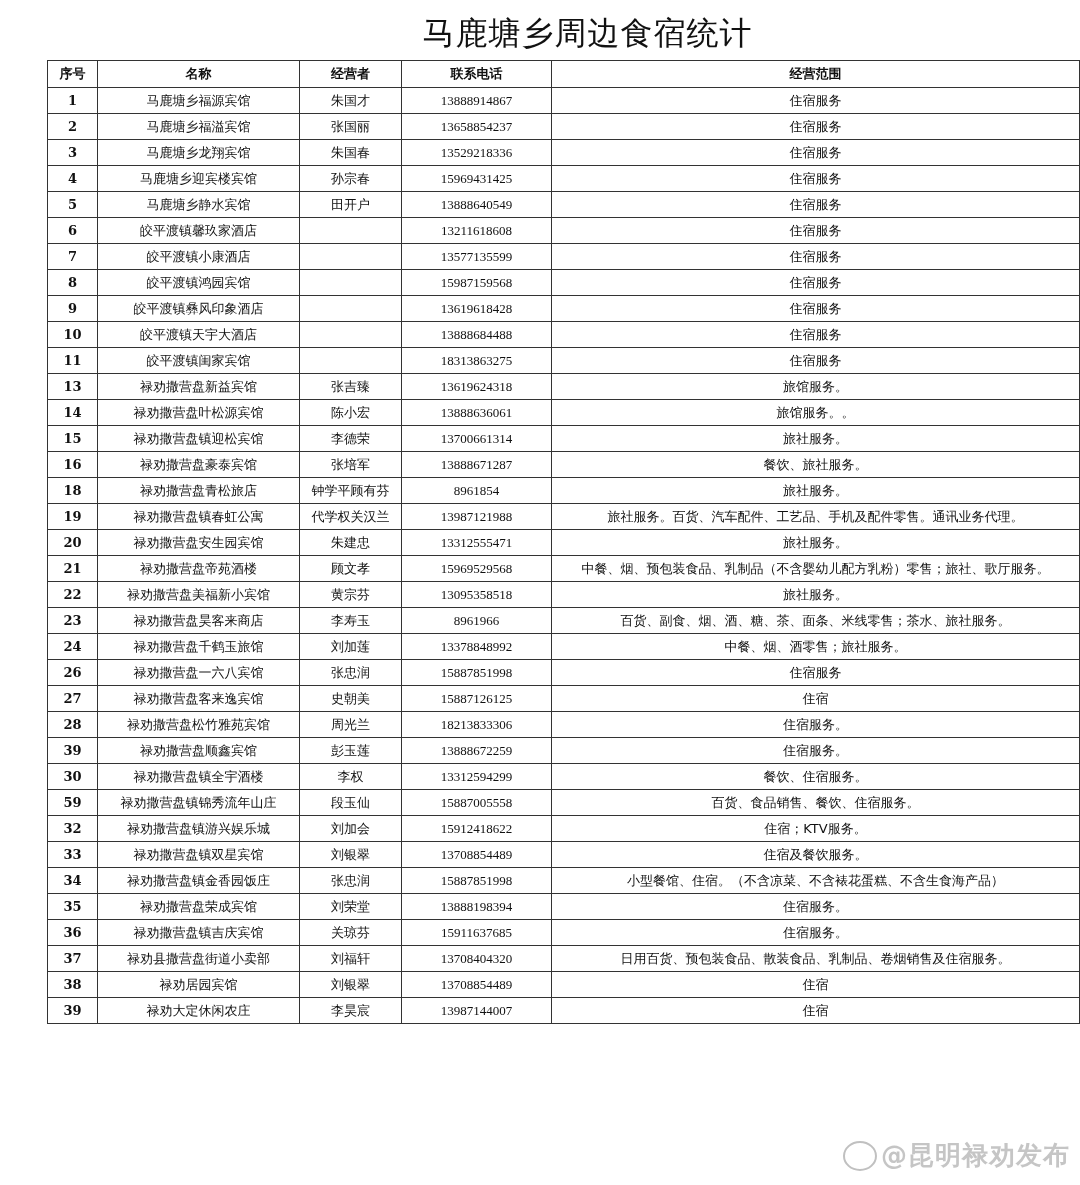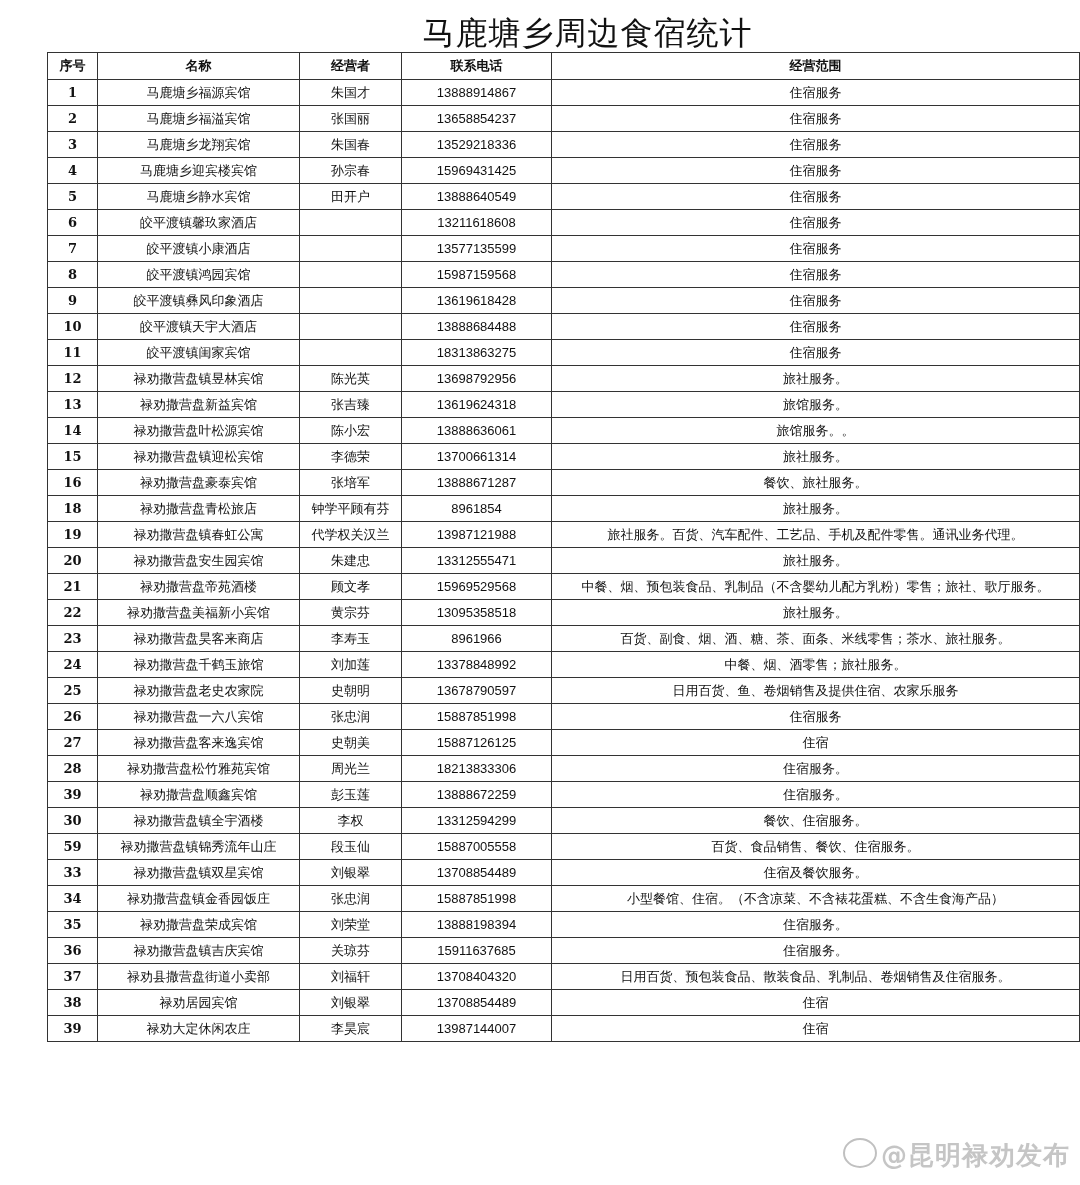--- a/index.html
+++ b/index.html
@@ -1,31 +1,31 @@
 <!DOCTYPE html>
 <html><head>
 <meta charset="utf-8">
 <style>
   html, body { margin: 0; padding: 0; background: #ffffff; }
   body { width: 1080px; height: 1185px; position: relative; overflow: hidden;
          font-family: "DejaVu Sans", "Liberation Sans", sans-serif; color: #111; }
   .title { position: absolute; left: 0; width: 1175px; top: 12px; text-align: center;
            font-family: "DejaVu Serif", "Liberation Serif", serif; font-size: 32px;
            letter-spacing: 1px; color: #111; }
-  table.grid { position: absolute; left: 47px; top: 52px; width: 1032px;
+  table.grid { position: absolute; left: 47px; top: 60px; width: 1032px;
                border-collapse: collapse; table-layout: fixed; }
   table.grid th, table.grid td { border: 1.5px solid #333; height: 25px; padding: 0;
                text-align: center; vertical-align: middle; font-size: 13px;
                white-space: nowrap; overflow: hidden; }
   table.grid th { font-weight: bold; font-size: 13px; height: 26px; }
   td.num { font-weight: bold; font-family: "DejaVu Serif", serif; font-size: 13px; }
-  td.phone { font-family: Liberation Sans, sans-serif; font-size: 12.5px; margin-top: 24px; }
+  td.phone { font-family: Liberation Serif, serif; font-size: 12.5px; margin-top: 24px; }
   .watermark { position: absolute; right: 10px; top: 1138px; font-size: 26px;
                color: rgba(150,150,150,0.55); font-weight: bold; letter-spacing: 1px;
-               display: flex; align-items: flex-start; gap: 4px; }
+               display: flex; align-items: center; gap: 4px; }
   .weibo-icon { width: 30px; height: 26px; border: 2px solid rgba(150,150,150,0.6);
                 border-radius: 50%; display: inline-block; }
 </style>
 </head>
 <body>
 
 <div class="title">马鹿塘乡周边食宿统计</div>
 
 <table class="grid">
   <colgroup>
@@ -116,27 +116,20 @@
         <td>住宿服务</td>
       </tr>
       <tr>
         <td class="num">11</td>
         <td>皎平渡镇闺家宾馆</td>
         <td></td>
         <td class="phone">18313863275</td>
         <td>住宿服务</td>
       </tr>
       <tr>
-        <td class="num">12</td>
-        <td>禄劝撒营盘镇昱林宾馆</td>
-        <td>陈光英</td>
-        <td class="phone">13698792956</td>
-        <td>旅社服务。</td>
-      </tr>
-      <tr>
         <td class="num">13</td>
         <td>禄劝撒营盘新益宾馆</td>
         <td>张吉臻</td>
         <td class="phone">13619624318</td>
         <td>旅馆服务。</td>
       </tr>
       <tr>
         <td class="num">14</td>
         <td>禄劝撒营盘叶松源宾馆</td>
         <td>陈小宏</td>
@@ -200,27 +193,20 @@
         <td>百货、副食、烟、酒、糖、茶、面条、米线零售；茶水、旅社服务。</td>
       </tr>
       <tr>
         <td class="num">24</td>
         <td>禄劝撒营盘千鹤玉旅馆</td>
         <td>刘加莲</td>
         <td class="phone">13378848992</td>
         <td>中餐、烟、酒零售；旅社服务。</td>
       </tr>
       <tr>
-        <td class="num">25</td>
-        <td>禄劝撒营盘老史农家院</td>
-        <td>史朝明</td>
-        <td class="phone">13678790597</td>
-        <td>日用百货、鱼、卷烟销售及提供住宿、农家乐服务</td>
-      </tr>
-      <tr>
         <td class="num">26</td>
         <td>禄劝撒营盘一六八宾馆</td>
         <td>张忠润</td>
         <td class="phone">15887851998</td>
         <td>住宿服务</td>
       </tr>
       <tr>
         <td class="num">27</td>
         <td>禄劝撒营盘客来逸宾馆</td>
         <td>史朝美</td>
@@ -247,20 +233,27 @@
         <td>李权</td>
         <td class="phone">13312594299</td>
         <td>餐饮、住宿服务。</td>
       </tr>
       <tr>
         <td class="num">59</td>
         <td>禄劝撒营盘镇锦秀流年山庄</td>
         <td>段玉仙</td>
         <td class="phone">15887005558</td>
         <td>百货、食品销售、餐饮、住宿服务。</td>
+      </tr>
+      <tr>
+        <td class="num">32</td>
+        <td>禄劝撒营盘镇游兴娱乐城</td>
+        <td>刘加会</td>
+        <td class="phone">15912418622</td>
+        <td>住宿；KTV服务。</td>
       </tr>
       <tr>
         <td class="num">33</td>
         <td>禄劝撒营盘镇双星宾馆</td>
         <td>刘银翠</td>
         <td class="phone">13708854489</td>
         <td>住宿及餐饮服务。</td>
       </tr>
       <tr>
         <td class="num">34</td>

